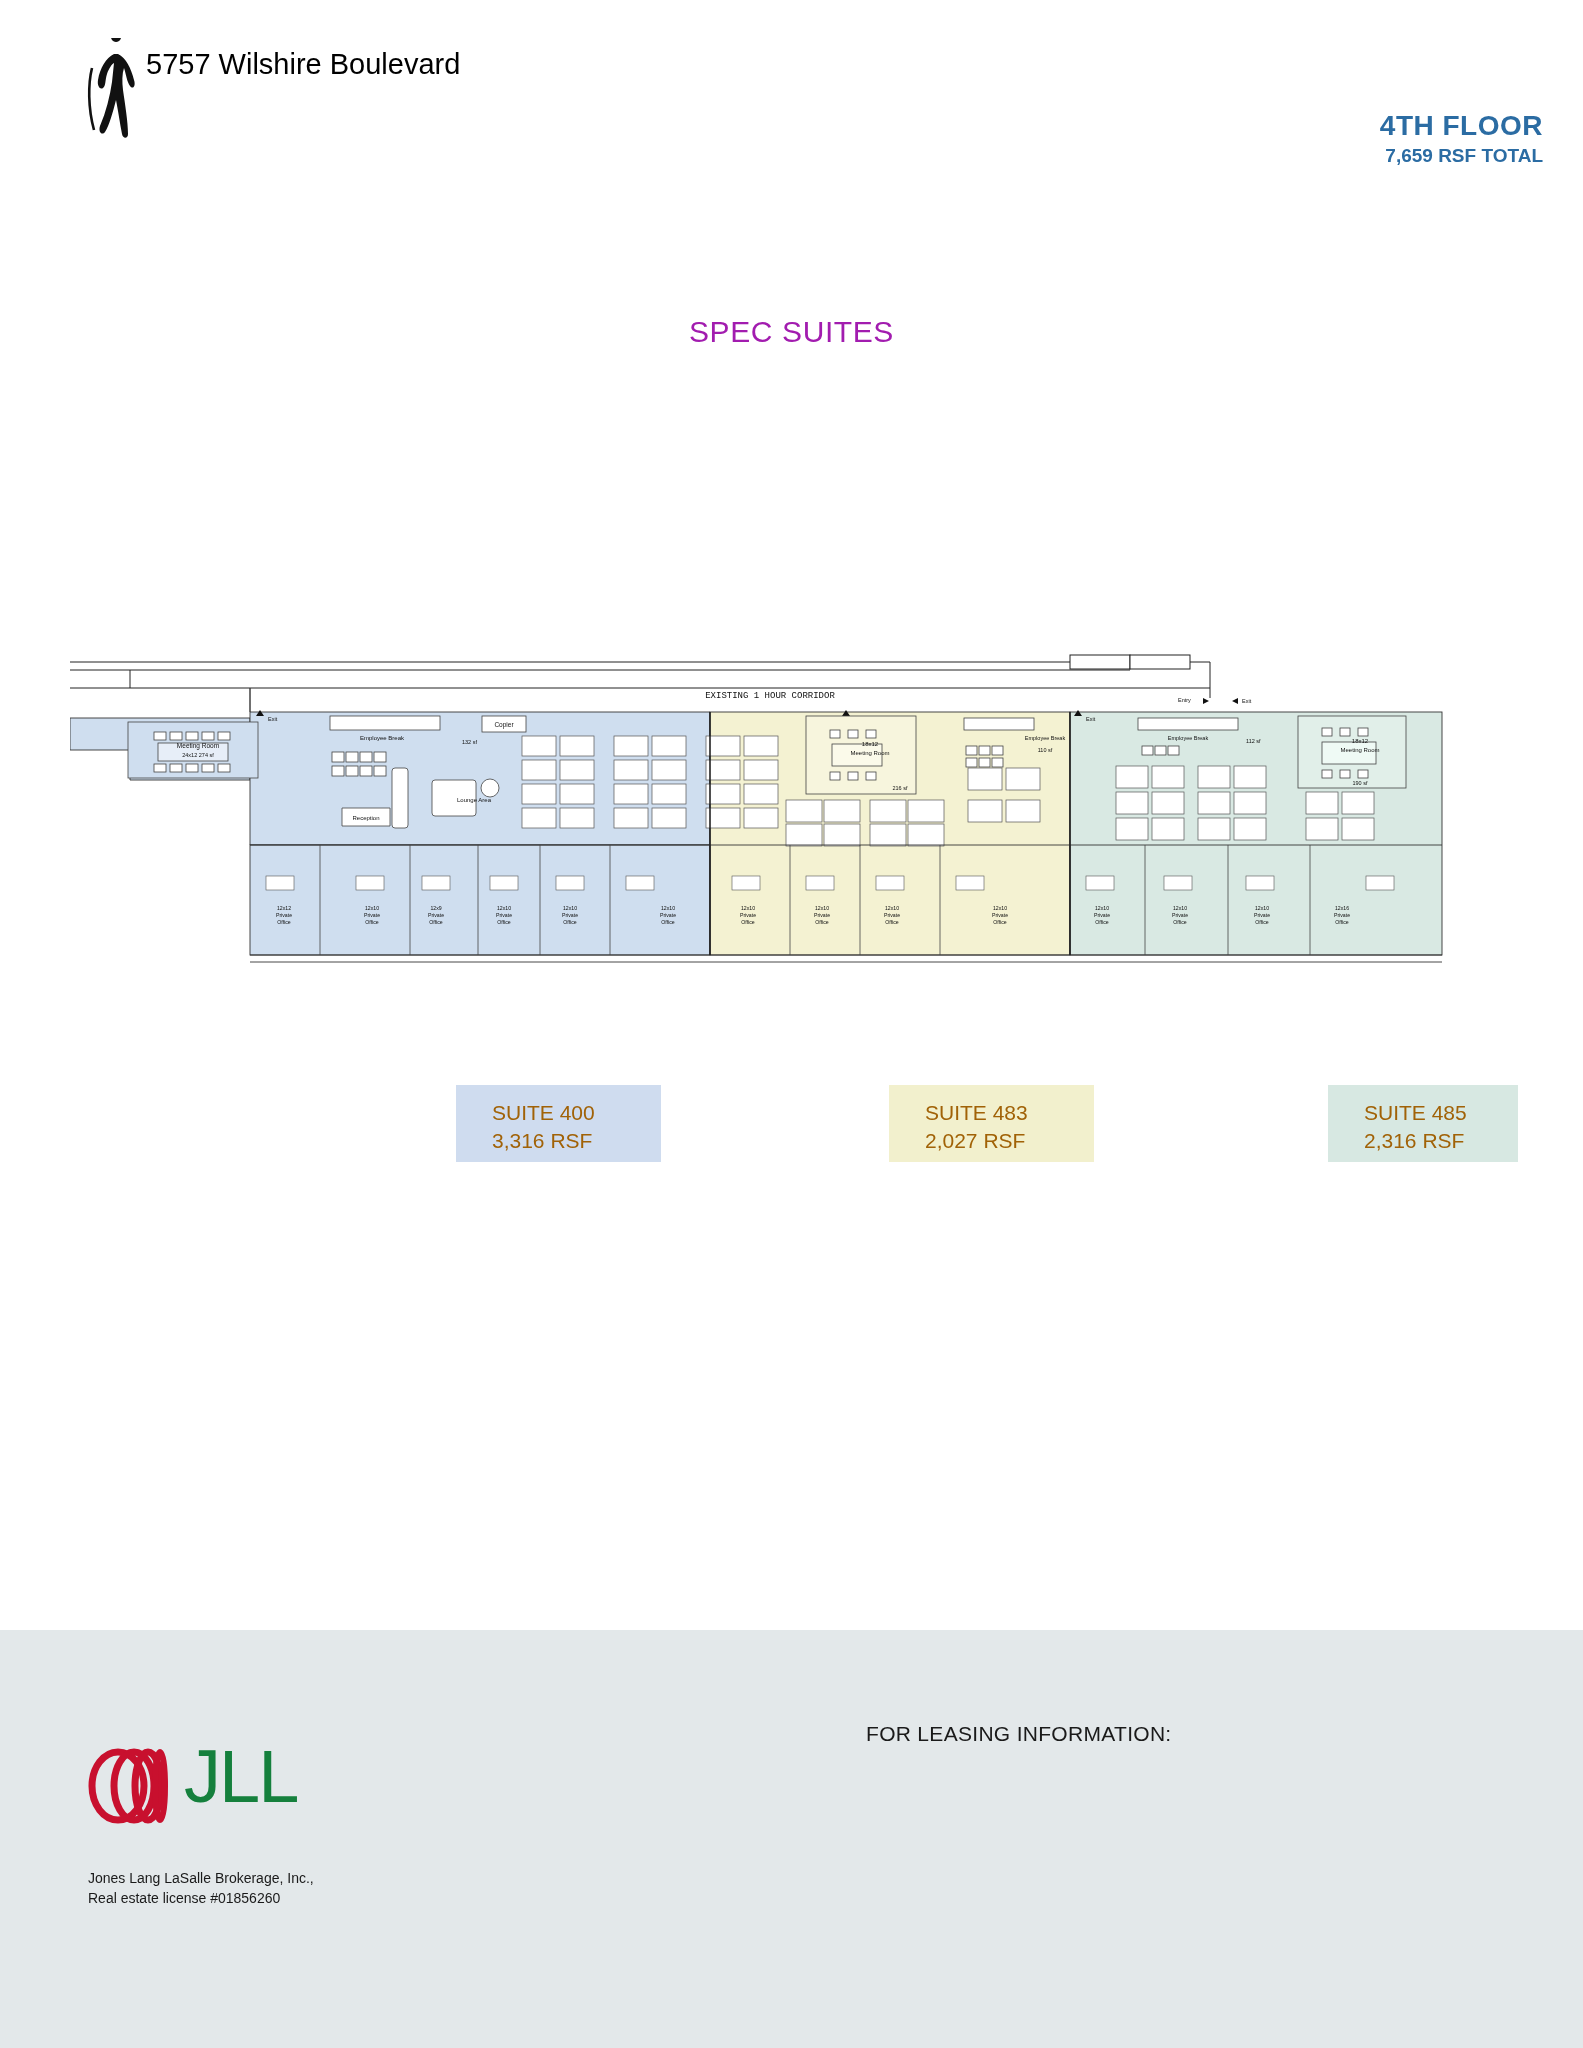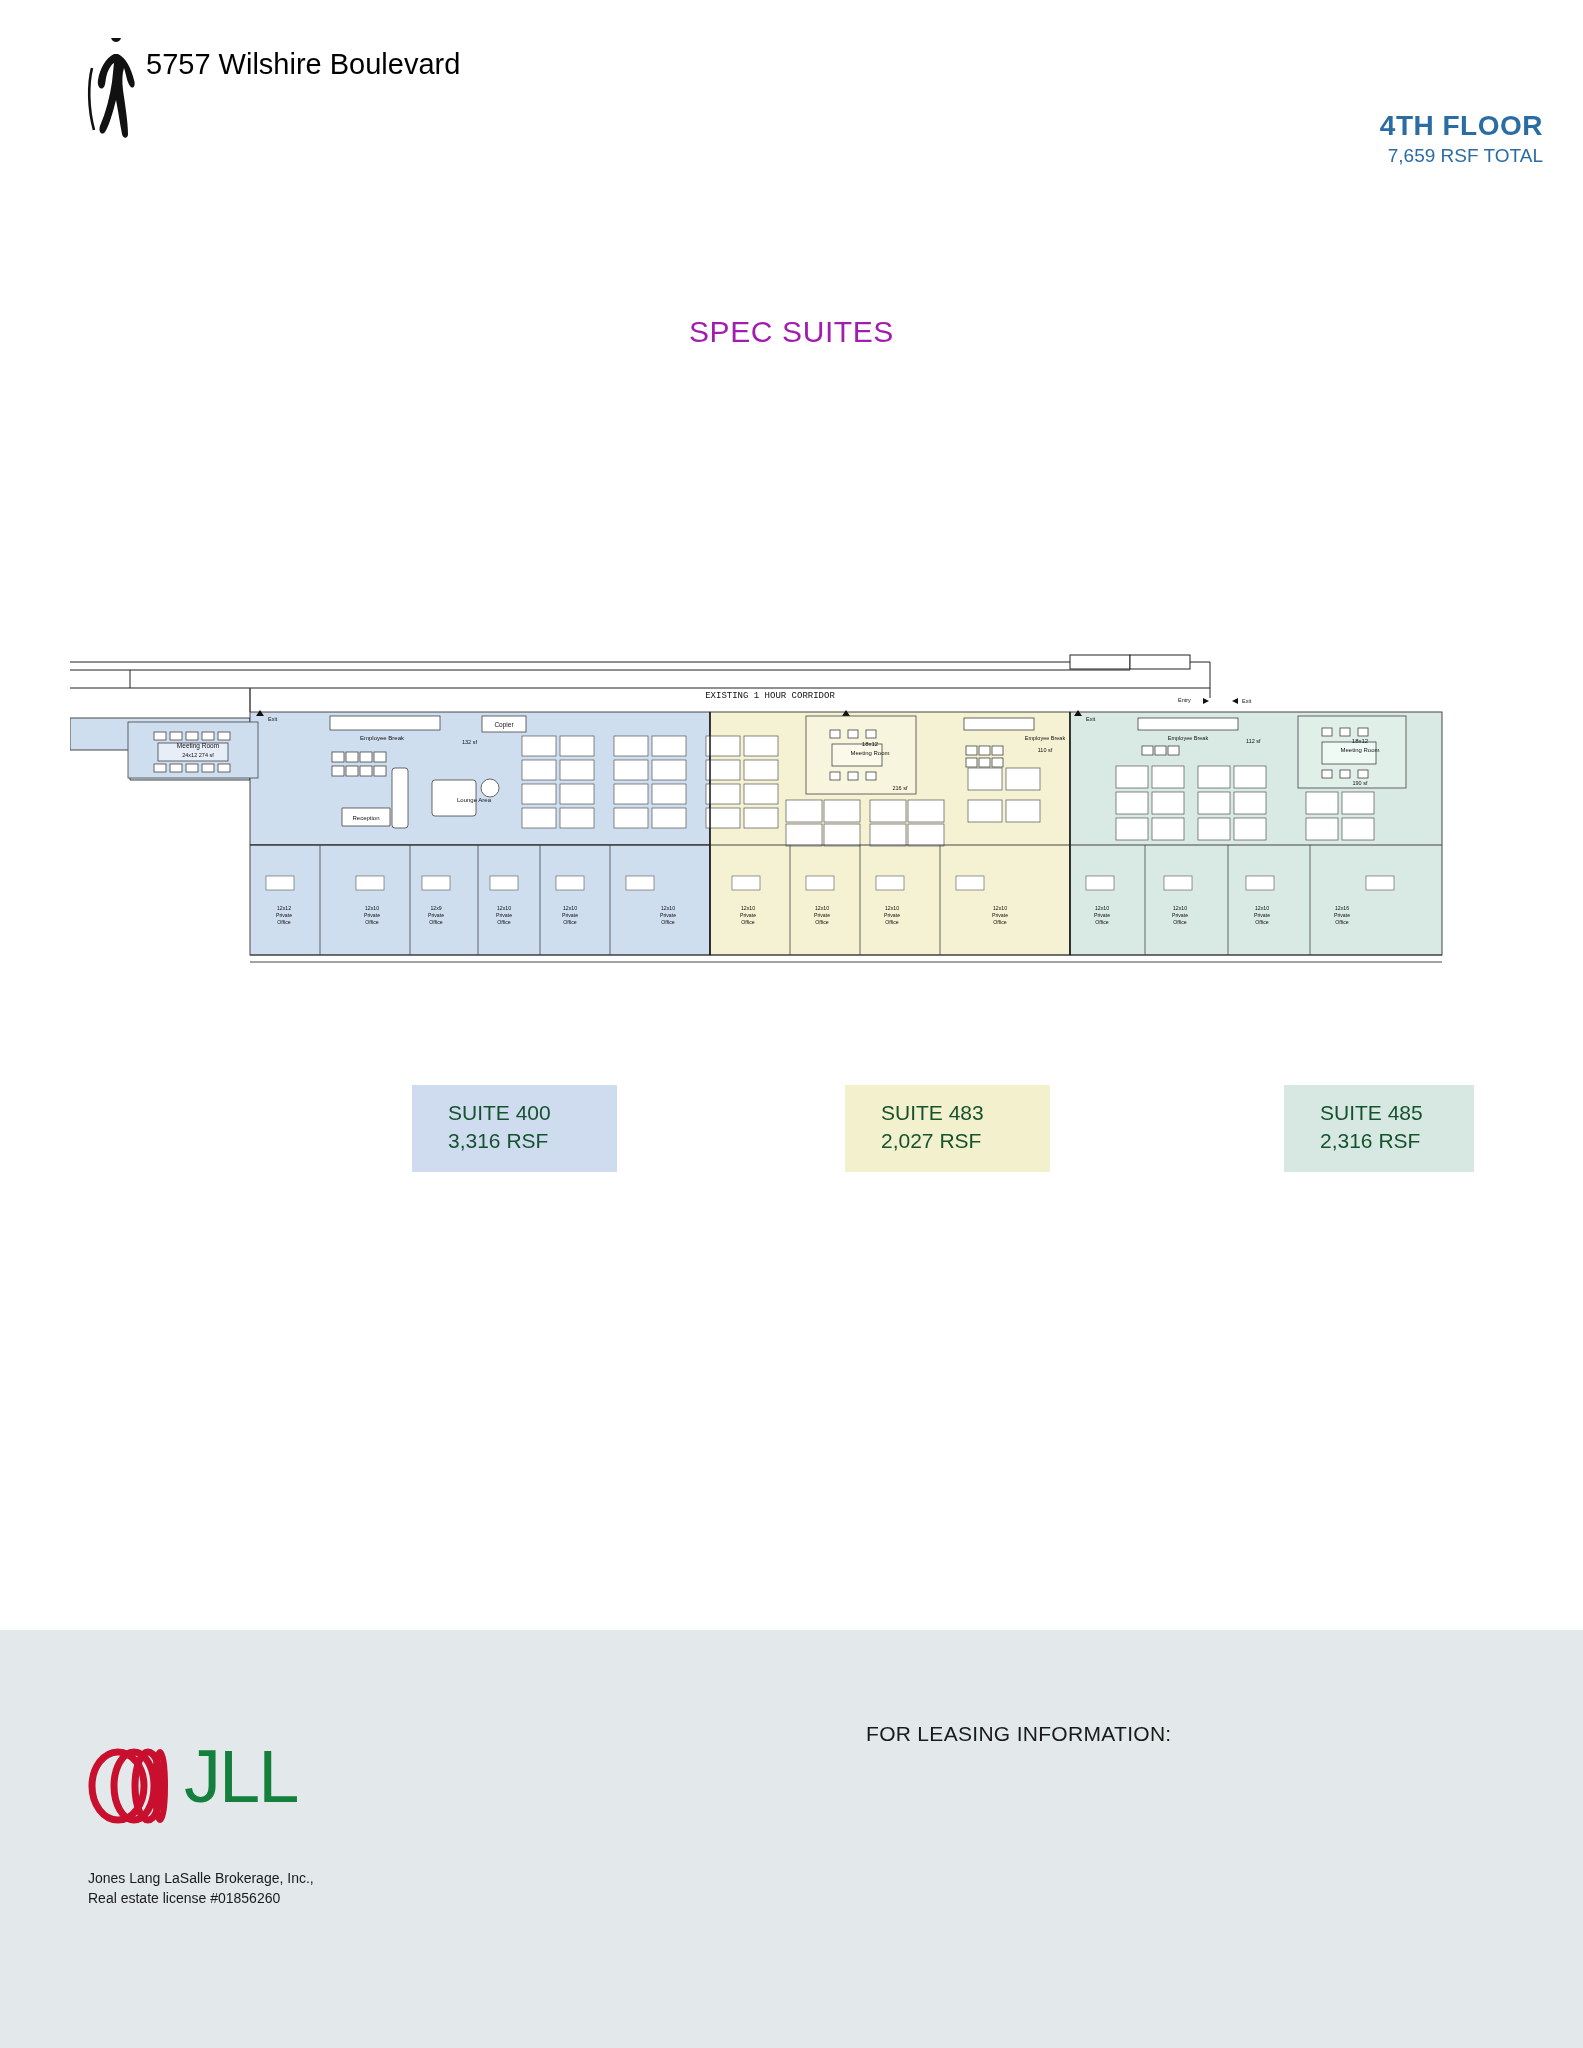--- a/index.html
+++ b/index.html
@@ -74,21 +74,21 @@
   }
   .floor-title {
     font-size: 28px;
     font-weight: bold;
     letter-spacing: 0.5px;
     color: #2b6ca3;
     margin-left: 8px;
   }
   .floor-sub {
     font-size: 19px;
-    font-weight: normal;
+    font-weight: bold;
     color: #2b6ca3;
     margin-top: 3px;
   }
   .spec-suites {
     position: absolute;
     top: 315px;
     left: 0;
     width: 1583px;
     text-align: center;
     font-size: 30px;
@@ -110,25 +110,26 @@
   
   .legend {
     position: absolute;
     top: 1085px;
     left: 0;
     width: 1583px;
     height: 90px;
   }
   .legend-box {
     position: absolute;
-    padding: 14px 0 16px 0;
+    padding: 14px 0 6px 0;
     box-sizing: border-box;
     font-size: 21px;
-    color: #14532d;
+    color: #a16207;
     line-height: 1.35;
+    margin-left: 44px;
   }
   .legend-box .ln {
     display: block;
     padding-left: 36px;
   }
   #legend-400 {
     left: 412px;
     width: 205px;
     background: #cfdcef;
   }

